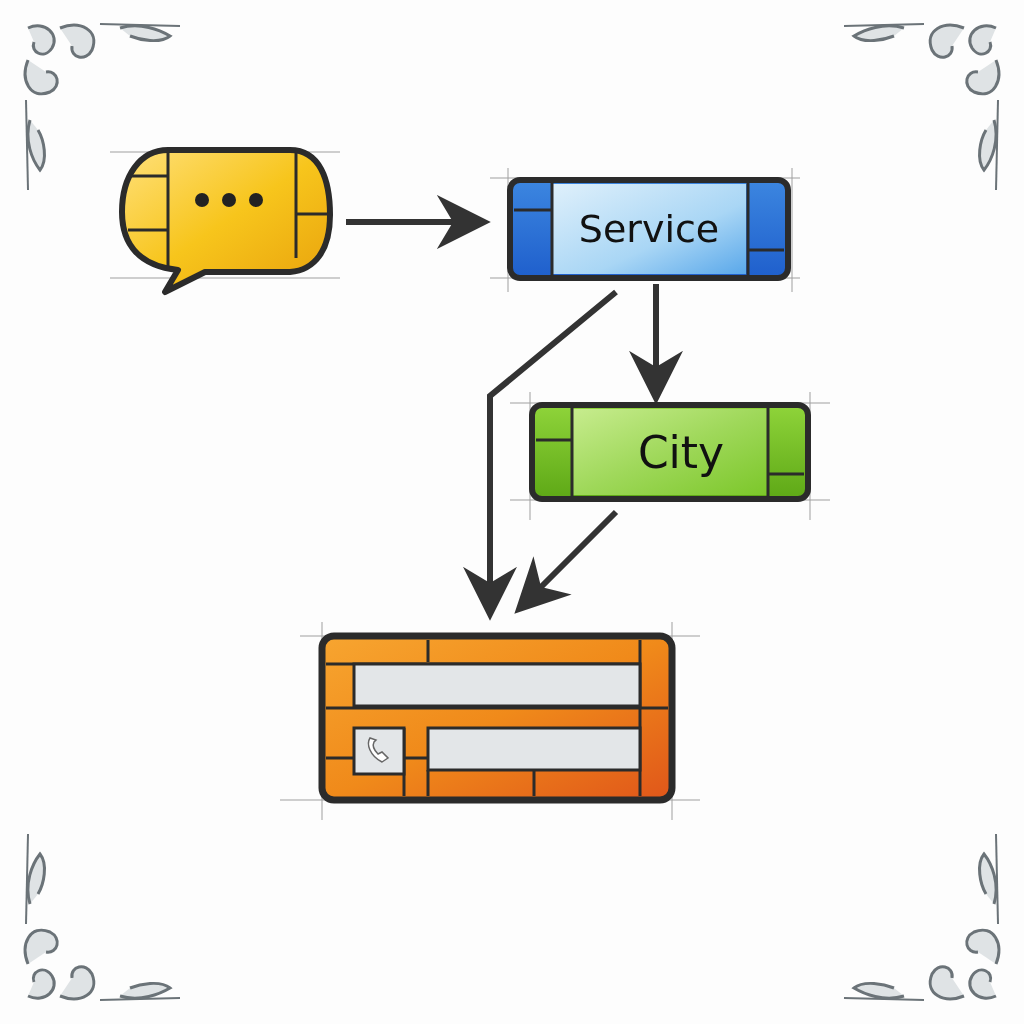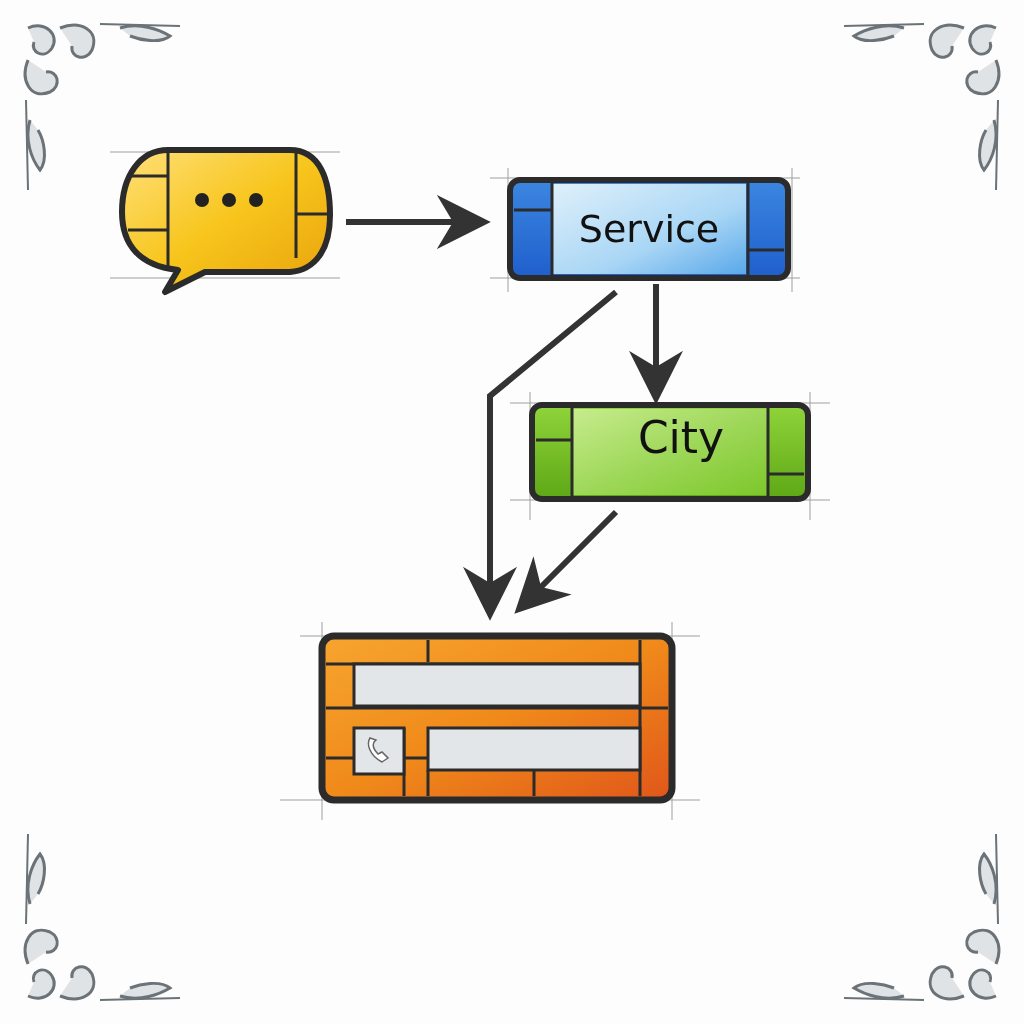--- a/index.html
+++ b/index.html
@@ -160,13 +160,13 @@
     <line x1="326" y1="758" x2="428" y2="758" stroke="#2b2b2b" stroke-width="3"></line>
     <line x1="404" y1="728" x2="404" y2="796" stroke="#2b2b2b" stroke-width="3"></line>
     <g>
       <rect x="354" y="728" width="50" height="46" fill="#e3e6e8" stroke="#2b2b2b" stroke-width="3"></rect>
       <path d="M370,738 C366,744 370,756 382,762 L388,758 L382,752 L378,754 C374,750 372,746 374,742 L376,740 Z" fill="#fff" stroke="#666" stroke-width="1.5"></path>
     </g>
   </g>
 </svg>
 
 <div class="label" style="left:552px; top:184px; width:194px; height:90px; font-size:38px;">Service</div>
-<div class="label" style="left:572px; top:394px; width:218px; height:86px; font-size:44px;">City</div>
+<div class="label" style="left:572px; top:409px; width:218px; height:86px; font-size:44px;">City</div>
 
 </body></html>

